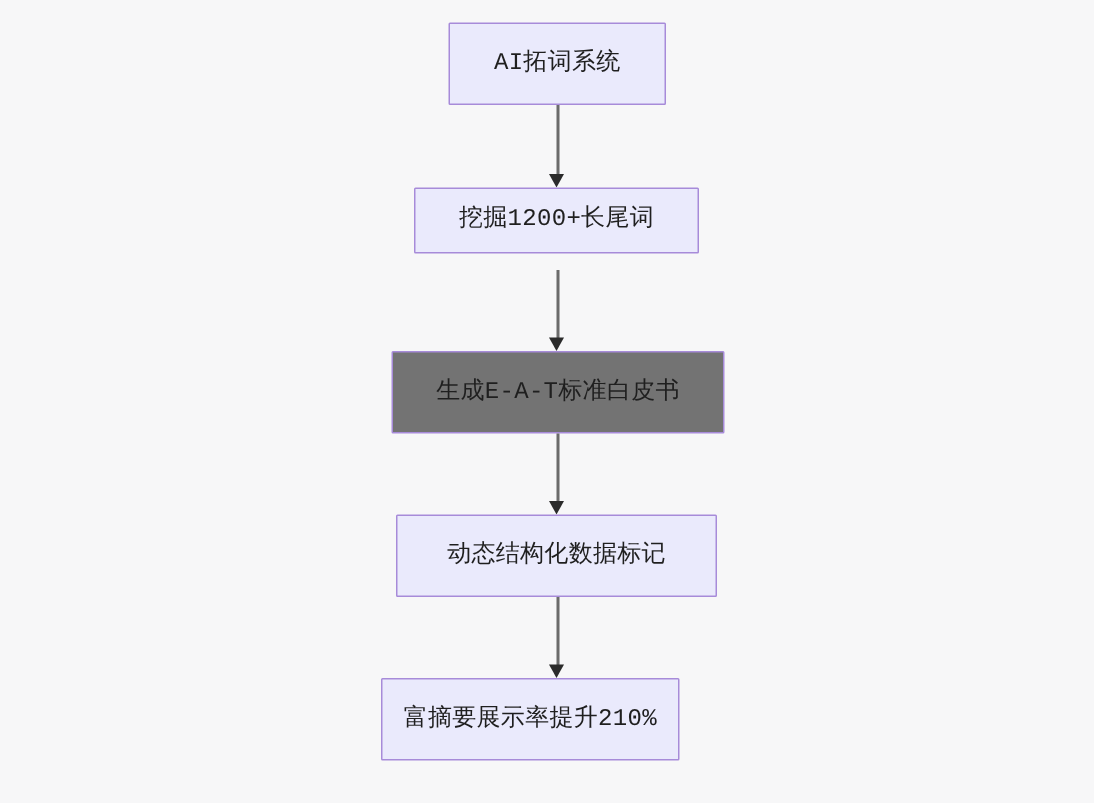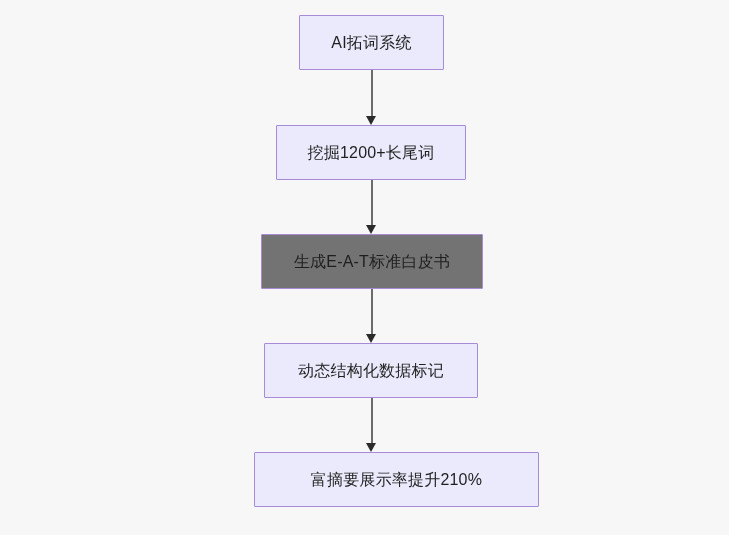--- a/index.html
+++ b/index.html
@@ -10,20 +10,21 @@
     width: 729px;
     height: 535px;
     background: #f7f7f8;
     font-family: "Liberation Sans", "DejaVu Sans", sans-serif;
     overflow: hidden;
   }
   #flowchart-canvas {
     position: relative;
     width: 729px;
     height: 535px;
+    font-family: Liberation Mono, monospace;
   }
   .node {
     position: absolute;
     box-sizing: border-box;
     background: #eaeafc;
     border: 1.6px solid #a78bd9;
     border-radius: 1px;
     display: flex;
     align-items: center;
     justify-content: center;
@@ -68,21 +69,21 @@
 
   <div class="node" style="left: 299px; top: 15px; width: 145px; height: 55px; background: rgb(234, 234, 252); border-color: rgb(167, 139, 217); color: rgb(31, 31, 31);">
     <span class="node-label">AI拓词系统</span>
   </div>
 
   <div class="connector" style="left: 366px; top: 70px; width: 11px; height: 55px;">
     <div class="connector-line" style="background: rgb(107, 107, 107); height: 47px;"></div>
     <div class="connector-head" style="border-top-color: rgb(43, 43, 43);"></div>
   </div>
 
-  <div class="node" style="left: 276px; top: 125px; width: 190px; height: 55px; background: rgb(234, 234, 252); border-color: rgb(167, 139, 217); color: rgb(31, 31, 31);">
+  <div class="node" style="left: 276px; top: 125px; width: 190px; height: 44px; background: rgb(234, 234, 252); border-color: rgb(167, 139, 217); color: rgb(31, 31, 31);">
     <span class="node-label">挖掘1200+长尾词</span>
   </div>
 
   <div class="connector" style="left: 366px; top: 180px; width: 11px; height: 54px;">
     <div class="connector-line" style="background: rgb(107, 107, 107); height: 46px;"></div>
     <div class="connector-head" style="border-top-color: rgb(43, 43, 43);"></div>
   </div>
 
   <div class="node" style="left: 261px; top: 234px; width: 222px; height: 55px; background: #737373; border-color: rgb(167, 139, 217); color: rgb(31, 31, 31);">
     <span class="node-label">生成E-A-T标准白皮书</span>
@@ -95,17 +96,17 @@
 
   <div class="node" style="left: 264px; top: 343px; width: 214px; height: 55px; background: rgb(234, 234, 252); border-color: rgb(167, 139, 217); color: rgb(31, 31, 31);">
     <span class="node-label">动态结构化数据标记</span>
   </div>
 
   <div class="connector" style="left: 366px; top: 398px; width: 11px; height: 54px;">
     <div class="connector-line" style="background: rgb(107, 107, 107); height: 46px;"></div>
     <div class="connector-head" style="border-top-color: rgb(43, 43, 43);"></div>
   </div>
 
-  <div class="node" style="left: 254px; top: 452px; width: 285px; height: 55px; background: rgb(234, 234, 252); border-color: rgb(167, 139, 217); color: rgb(31, 31, 31);">
+  <div class="node" style="left: 254px; top: 452px; width: 199px; height: 55px; background: rgb(234, 234, 252); border-color: rgb(167, 139, 217); color: rgb(31, 31, 31);">
     <span class="node-label">富摘要展示率提升210%</span>
   </div>
 
 </div>
 
 </body></html>

